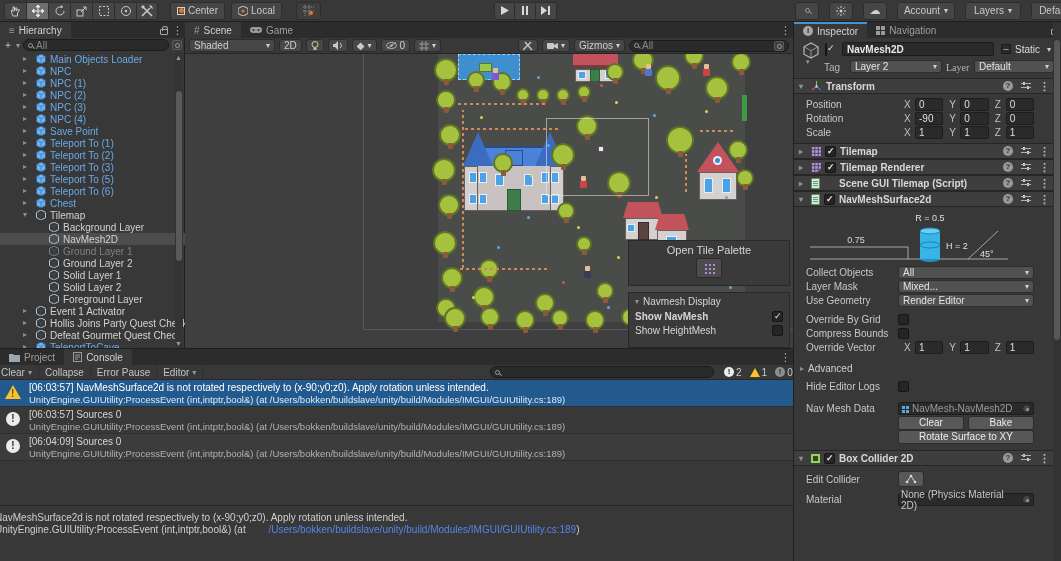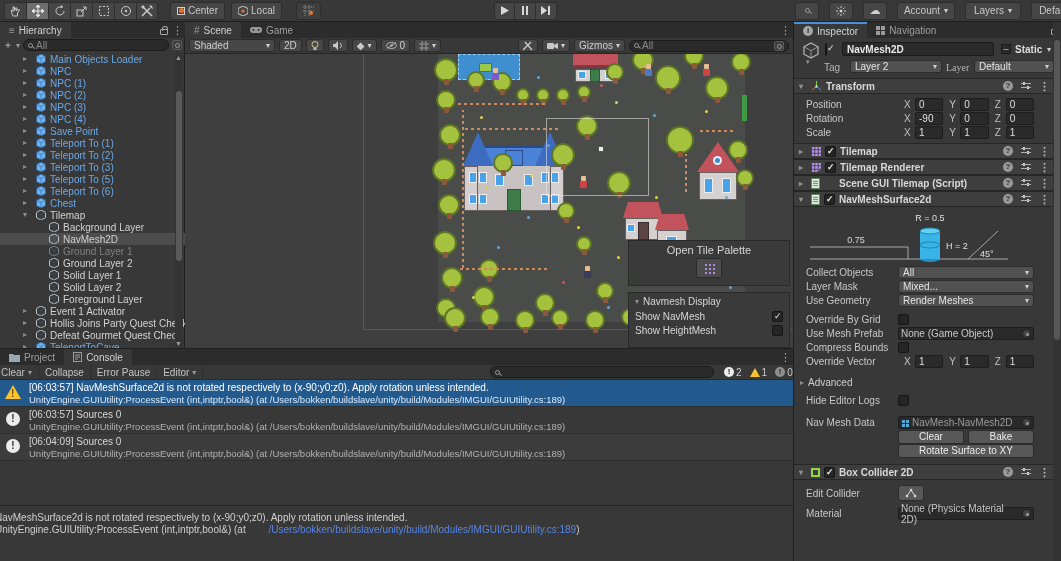--- a/index.html
+++ b/index.html
@@ -678,21 +678,21 @@
         <div class="palbtn">
             <span class="palgrid"></span>
           </div>
       </div>
       <div class="overlaypanel abs" style="left:443px;top:238px;width:162px;height:56px;padding:3px 6px;">
         <div style="display:flex;align-items:center;gap:4px;">
           <span style="color:#909090;font-size:8px;">▾</span>
           <span>Navmesh Display</span>
         </div>
         <div style="display:flex;align-items:center;margin-top:4px;">
-          <span style="flex:1;">Show NavMesh</span>
+          <span style="flex:1;font-weight:bold;">Show NavMesh</span>
           <span class="chk on"></span>
         </div>
         <div style="display:flex;align-items:center;margin-top:3px;">
           <span style="flex:1;">Show HeightMesh</span>
           <span class="chk"></span>
         </div>
       </div>
     <div class="abs tree" style="left: 249px; top: 4px; width: 24px; height: 24px;">
           <div class="trunk"></div>
         </div>
@@ -980,21 +980,21 @@
 
     <div id="i-header">
       <svg class="abs" style="left:8px;top:4px;" width="18" height="18" viewBox="0 0 18 18">
           <path d="M9 1l7 3.8v7.4L9 16l-7-3.8V4.8z" fill="none" stroke="#b8b8b8" stroke-width="1.2"></path>
           <path d="M2 4.8L9 8.6l7-3.8M9 8.6V16" fill="none" stroke="#b8b8b8" opacity=".7"></path>
         </svg>
       <span class="abs" style="left:12px;top:20px;color:#9a9a9a;font-size:7px;">▾</span>
       <span class="chk on abs" style="left:31px;top:6px;"></span>
       <div class="namefield">NavMesh2D</div>
       <span class="staticbox">–</span>
-      <span class="abs" style="left:221px;top:6px;color:#dcdcdc;font-weight:bold;">Static</span>
+      <span class="abs" style="left:221px;top:6px;color:#dcdcdc;">Static</span>
       <span class="abs" style="left:253px;top:7px;color:#cfcfcf;font-size:8px;">▾</span>
       <span class="abs" style="left:30px;top:24px;color:#b8b8b8;">Tag</span>
       <div class="i-dd abs" style="left:56px;top:22px;width:92px;">
           <span>Layer 2</span>
         </div>
       <span class="abs" style="left:152px;top:24px;color:#b8b8b8;font-family:Liberation Serif, serif;">Layer</span>
       <div class="i-dd abs" style="left:180px;top:22px;width:80px;">
           <span>Default</span>
         </div>
     </div>
@@ -1122,35 +1122,28 @@
           <div class="i-row">
             <span class="i-label">Layer Mask</span>
             <div class="i-dd" style="flex:1;">
               <span>Mixed...</span>
             </div>
           </div>
 
           <div class="i-row">
             <span class="i-label">Use Geometry</span>
             <div class="i-dd" style="flex:1;">
-              <span>Render Meshes</span>
+              <span>Render Editor</span>
             </div>
           </div>
         </div>
 
       <div class="i-row" style="margin-top:6px;">
         <span class="i-label">Override By Grid</span>
         <span class="chk"></span>
-      </div>
-      <div class="i-row">
-        <span class="i-label">Use Mesh Prefab</span>
-        <div class="objfield">
-          <span>None (Game Object)</span>
-          <span class="objpick"></span>
-        </div>
       </div>
       <div class="i-row">
         <span class="i-label">Compress Bounds</span>
         <span class="chk"></span>
       </div>
       <div class="i-row">
         <span class="i-label">Override Vector</span>
         <span class="axis">X</span>
           <span class="f">1</span>
         <span class="axis">Y</span>

